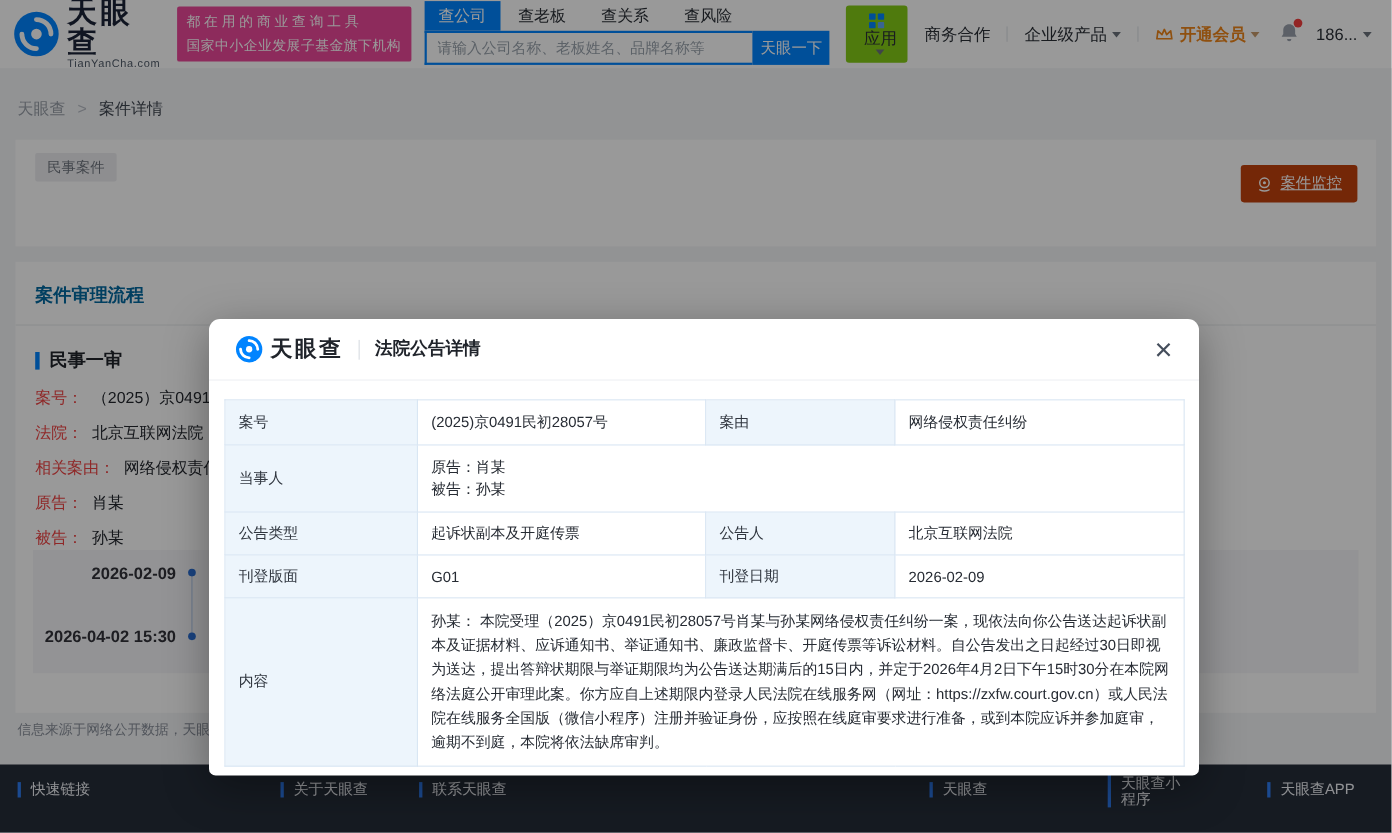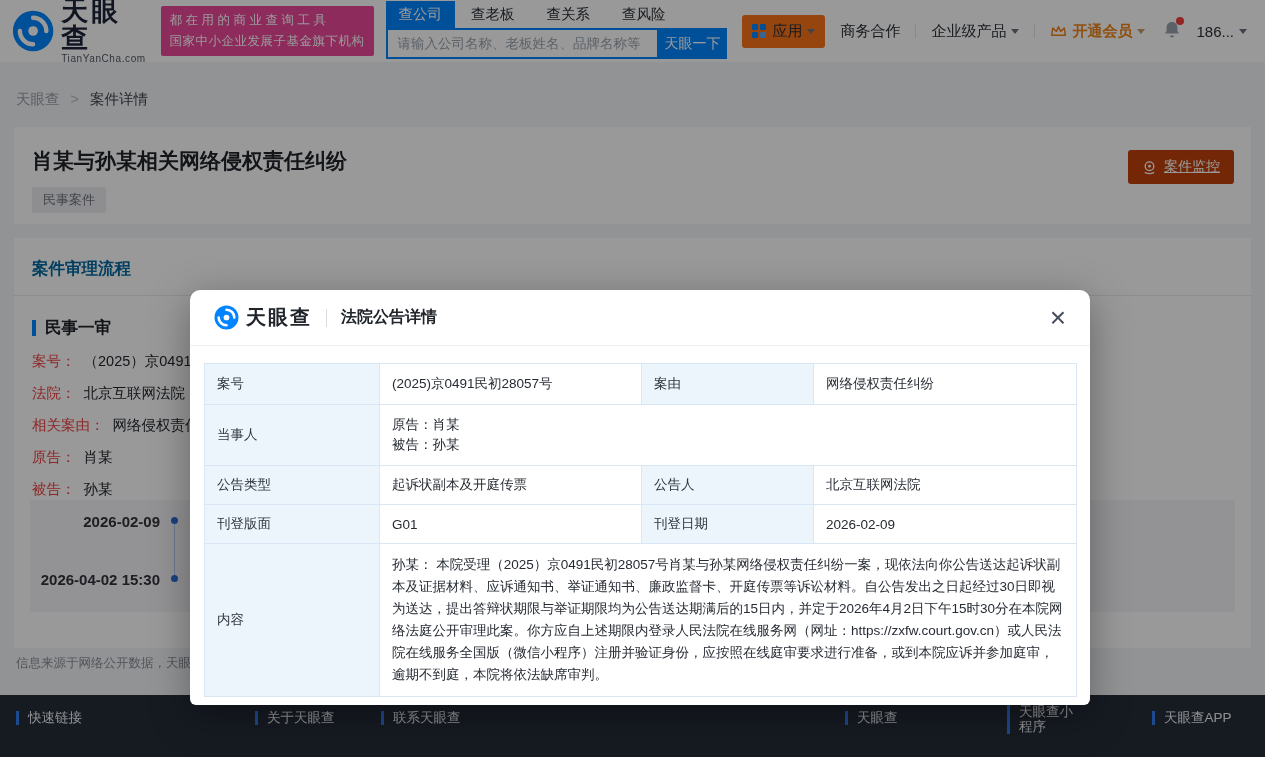--- a/index.html
+++ b/index.html
@@ -19,21 +19,21 @@
   .search { margin-left:12px; width:400px; }
   .s-tabs { display:flex; align-items:flex-end; height:25px; }
   .s-tab { font-size:14.5px; color:#2a2f36; padding:4px 16px 4px; cursor:pointer; }
   .s-tab.active { background:#0084ff; color:#fff; padding:4px 13px; }
   .s-row { display:flex; height:31px; }
   .s-input { flex:1; border:2px solid #0084ff; border-right:none; outline:none; font-size:13.5px; padding:0 10px; color:#333;font-family:Liberation Serif, serif; }
   .s-input::placeholder { color:#9aa3ad; }
   .s-btn { width:70px; background:#0084ff; color:#fff; border:none; font-size:14px; cursor:pointer; }
   .top-menu { margin-left:auto; display:flex; align-items:center; padding-right:18px; font-size:15px; color:#2a2f36; }
   .tm-item { display:flex; align-items:center; margin-left:15px; cursor:pointer; white-space:nowrap; }
-  .apps-chip { background:#f97316; border-radius:3px; padding:7px 10px; }
+  .apps-chip { background:#84cc16; border-radius:3px; padding:7px 10px;flex-direction:column; }
   .caret { width:0; height:0; border-left:4px solid transparent; border-right:4px solid transparent; border-top:5px solid #6b727c; margin-left:5px; }
   .vdiv { width:1px; height:14px; background:#e0e3e8; margin-left:15px; }
   .vip { color:#ef8519; font-weight:600; }
   .bell-wrap { position:relative; margin-left:18px; cursor:pointer; }
   .red-dot { position:absolute; top:-3px; right:-3px; width:8px; height:8px; border-radius:50%; background:#f53f3f; }
 
   
   .crumbs { position:absolute; top:90px; left:16px; font-size:14.5px; color:#989fa8; z-index:1; }
   .crumbs .sep { margin:0 7px; color:#b6bcc4; }
   .crumbs .cur { color:#3f4650; }
@@ -158,21 +158,20 @@
   </div>
 </div>
 
 <div class="crumbs">
   <span>天眼查</span>
   <span class="sep">&gt;</span>
   <span class="cur">案件详情</span>
 </div>
 
 <div class="card card1">
-  <div class="case-title">肖某与孙某相关网络侵权责任纠纷</div>
   <div class="case-badge">民事案件</div>
   <button class="monitor-btn">
     <svg width="15" height="15" viewBox="0 0 16 16">
       <circle cx="8" cy="6.6" r="4.6" fill="none" stroke="#fff" stroke-width="1.4"></circle>
       <circle cx="8" cy="6.6" r="1.5" fill="#fff"></circle>
       <path d="M3.5 13.4c2.5 1.2 6.5 1.2 9 0" fill="none" stroke="#fff" stroke-width="1.4" stroke-linecap="round"></path>
     </svg>
     <span>案件监控</span>
   </button>
 </div>

